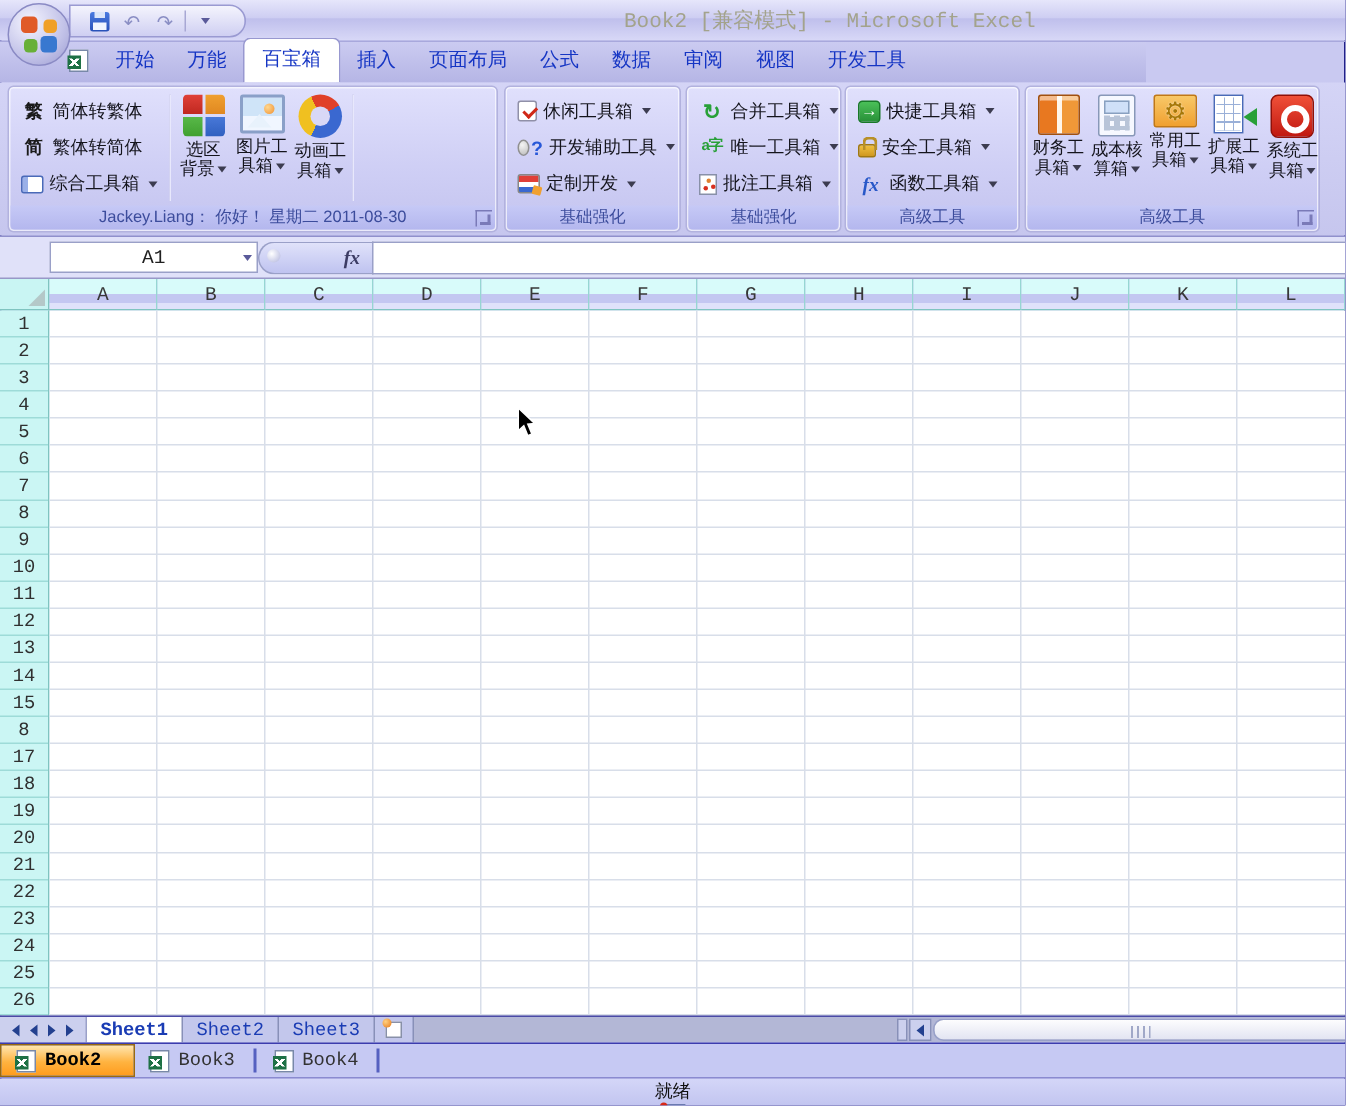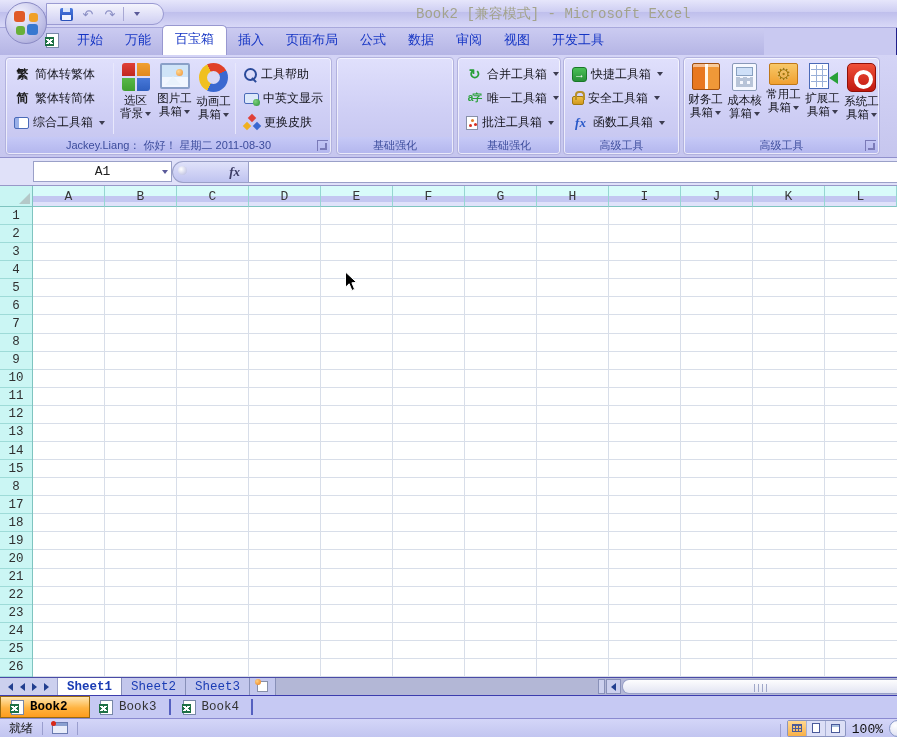--- a/index.html
+++ b/index.html
@@ -224,21 +224,21 @@
   .bsep{width:2px;background:#5560c0;margin:3px 2px;}
   .exceldoc{width:13px;height:15px;background:#fff;border:1px solid #7888a8;position:relative;flex:none;}
   .exceldoc:before{content:"";position:absolute;left:-2px;bottom:1px;width:9px;height:9px;background:#1e7145;}
   .exceldoc:after{content:"";position:absolute;left:-1px;bottom:3px;width:7px;height:5px;
     background:linear-gradient(45deg,transparent 40%,#fff 40% 60%,transparent 60%),
       linear-gradient(-45deg,transparent 40%,#fff 40% 60%,transparent 60%);}
 
   
   .statusbar{position:absolute;left:0;top:718px;width:897px;height:19px;
     background:linear-gradient(#d4d6f8,#c2c5f0);border-top:1px solid #8a8ad0;
-    display:flex;align-items:center;}
+    display:flex;align-items:center;flex-direction:column;}
   .st-ready{padding:0 9px;font-size:12px;color:#101010;}
   .st-sep{width:1px;height:13px;background:#9a9ece;}
   .macro-ic{width:16px;height:12px;margin:0 9px;background:#e8ecfa;border:1px solid #6a7ab0;position:relative;}
   .macro-ic:before{content:"";position:absolute;left:0;top:0;right:0;height:3px;background:#8aa0d0;}
   .macro-ic:after{content:"";position:absolute;left:-2px;top:-2px;width:5px;height:5px;border-radius:50%;background:#d82818;}
   .st-right{margin-left:auto;display:flex;align-items:flex-end;gap:6px;}
   .viewbtns{display:flex;border:1px solid #8a94c0;border-radius:2px;background:#dcdff6;}
   .vbtn{width:19px;height:15px;display:flex;align-items:center;justify-content:center;border-right:1px solid #a8b0d4;}
   .vbtn:last-child{border-right:none;}
   .vbtn.active{background:linear-gradient(#ffd890,#f8b048);}
@@ -336,43 +336,44 @@
             </div>
             <div class="bbtn">
               <span class="bicon icon-donut"></span>
               <div class="blabel">
                 <div>动画工</div>
                 <div>具箱<span class="arrow"></span></div>
               </div>
             </div>
           </div>
           <div class="vsep"></div>
-          <div class="smallcol">
-            <div class="sbtn">
-              <span class="icon icon-binoculars"></span>
-              <span>工具帮助</span>
-            </div>
-            <div class="sbtn">
-              <span class="icon icon-monitor"></span>
-              <span>中英文显示</span>
-            </div>
-            <div class="sbtn">
-              <span class="icon icon-gems">
-                <i class="g1"></i>
-                <i class="g2"></i>
-                <i class="g3"></i>
-              </span>
-              <span>更换皮肤</span>
-            </div>
-          </div>
         </div>
         <div class="rgroup-label">Jackey.Liang： 你好！ 星期二 2011-08-30</div>
         <div class="launcher"></div>
       </div>
       <div class="rgroup" style="left: 336px; width: 118px;">
+        <div class="rgroup-content">
+          <div class="smallcol">
+            <div class="sbtn">
+              <span class="icon icon-notepad"></span>
+              <span>休闲工具箱</span>
+              <span class="arrow"></span>
+            </div>
+            <div class="sbtn">
+              <span class="icon icon-bulb">?</span>
+              <span>开发辅助工具</span>
+              <span class="arrow"></span>
+            </div>
+            <div class="sbtn">
+              <span class="icon icon-custom"></span>
+              <span>定制开发</span>
+              <span class="arrow"></span>
+            </div>
+          </div>
+        </div>
         <div class="rgroup-label">基础强化</div>
       </div>
       <div class="rgroup" style="left: 457px; width: 104px;">
         <div class="rgroup-content">
           <div class="smallcol">
             <div class="sbtn">
               <span class="icon icon-merge">↻</span>
               <span>合并工具箱</span>
               <span class="arrow"></span>
             </div>

